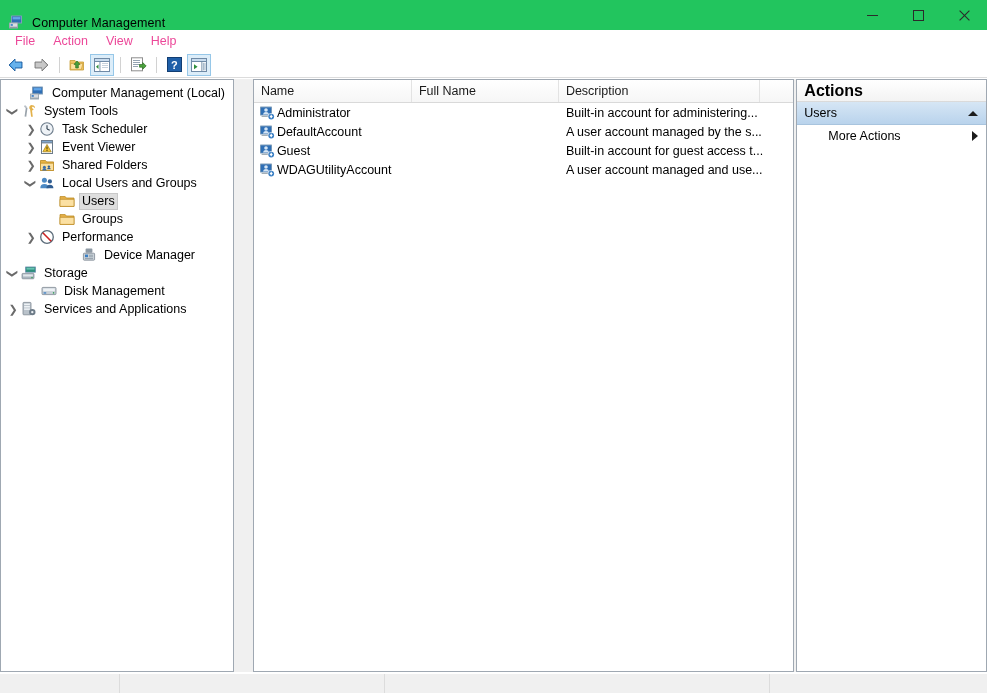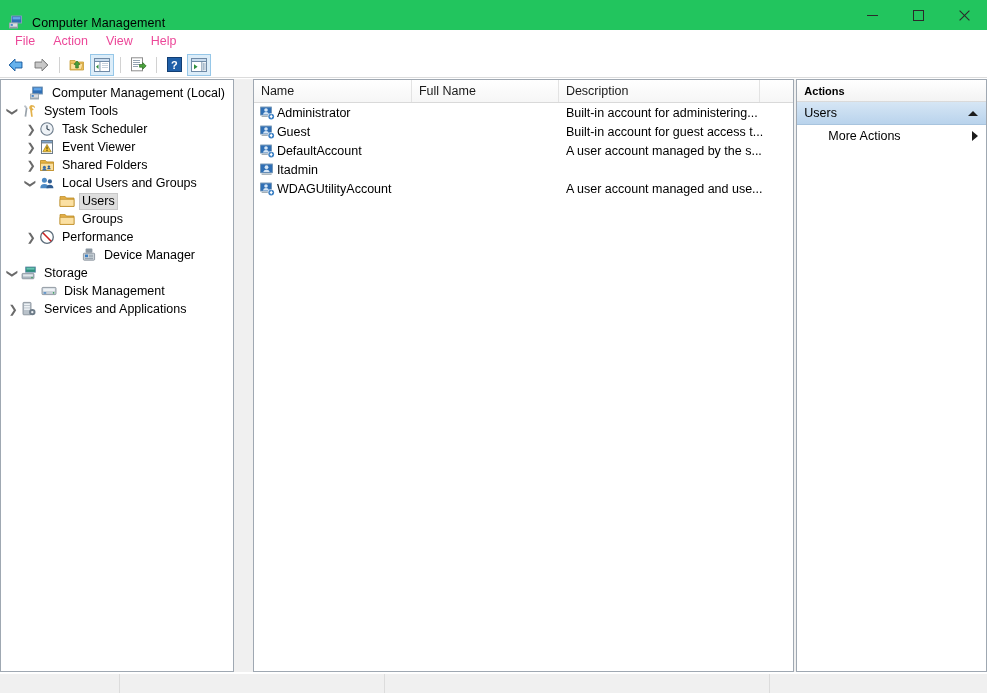--- a/index.html
+++ b/index.html
@@ -220,21 +220,21 @@
     position: relative;
   }
 
   
   .act-title {
     height: 21px;
     display: flex;
     align-items: center;
     padding-left: 7px;
     font-weight: bold;
-    font-size: 11px;
+    font-size: 16px;
     background: linear-gradient(to bottom, #ffffff 0%, #f3f3f3 100%);
     border-bottom: 1px solid #dadada;
   }
   .act-group-header {
     height: 22px;
     display: flex;
     align-items: center;
     padding: 0 8px 0 7px;
     font-size: 12.5px;
     background: linear-gradient(to bottom, #d6e6f5 0%, #b9d3ec 100%);
@@ -620,62 +620,46 @@
               <rect x="1" y="1.6" width="12" height="9" rx="0.6" fill="#7f9db9"></rect>
               <rect x="1.9" y="2.5" width="10.2" height="7.2" fill="#2f6fb5"></rect>
               <circle cx="7" cy="5" r="1.8" fill="#d6e6f5"></circle>
               <path d="M3.9 9.4 a3.2 3.2 0 0 1 6.2 0 Z" fill="#d6e6f5"></path>
               <rect x="2.6" y="10.8" width="9" height="1.1" fill="#9aa7b0"></rect>
               <circle cx="12.2" cy="11.6" r="3.4" fill="#ffffff"></circle>
               <circle cx="12.2" cy="11.6" r="2.9" fill="#3a7fc4"></circle>
               <path d="M12.2 13.4 L10.5 11.1 h1.1 V9.8 h1.2 v1.3 h1.1 Z" fill="#ffffff"></path>
             </svg>
           </span>
-          <span>Guest</span>
+          <span>DefaultAccount</span>
         </div>
         <div class="lv-cell c2"></div>
-        <div class="lv-cell c3">Built-in account for guest access t...</div>
+        <div class="lv-cell c3">A user account managed by the s...</div>
       </div>
 
       <div class="lv-row">
         <div class="lv-cell c1">
           <span class="user-icon">
             <svg width="16" height="16" viewBox="0 0 16 16">
               <rect x="1" y="1.6" width="12" height="9" rx="0.6" fill="#7f9db9"></rect>
               <rect x="1.9" y="2.5" width="10.2" height="7.2" fill="#2f6fb5"></rect>
               <circle cx="7" cy="5" r="1.8" fill="#d6e6f5"></circle>
               <path d="M3.9 9.4 a3.2 3.2 0 0 1 6.2 0 Z" fill="#d6e6f5"></path>
               <rect x="2.6" y="10.8" width="9" height="1.1" fill="#9aa7b0"></rect>
               <circle cx="12.2" cy="11.6" r="3.4" fill="#ffffff"></circle>
               <circle cx="12.2" cy="11.6" r="2.9" fill="#3a7fc4"></circle>
               <path d="M12.2 13.4 L10.5 11.1 h1.1 V9.8 h1.2 v1.3 h1.1 Z" fill="#ffffff"></path>
             </svg>
           </span>
-          <span>DefaultAccount</span>
+          <span>Guest</span>
         </div>
         <div class="lv-cell c2"></div>
-        <div class="lv-cell c3">A user account managed by the s...</div>
-      </div>
-
-      <div class="lv-row">
-        <div class="lv-cell c1">
-          <span class="user-icon">
-            <svg width="16" height="16" viewBox="0 0 16 16">
-              <rect x="1" y="1.6" width="13" height="9.6" rx="0.6" fill="#7f9db9"></rect>
-              <rect x="1.9" y="2.5" width="11.2" height="7.8" fill="#2f6fb5"></rect>
-              <circle cx="7.5" cy="5.2" r="1.9" fill="#d6e6f5"></circle>
-              <path d="M4.2 10 a3.4 3.4 0 0 1 6.6 0 Z" fill="#d6e6f5"></path>
-              <rect x="2.6" y="11.6" width="10" height="1.2" fill="#9aa7b0"></rect>
-            </svg>
-          </span>
-          <span>Itadmin</span>
-        </div>
-        <div class="lv-cell c2"></div>
-        <div class="lv-cell c3"></div>
-      </div>
+        <div class="lv-cell c3">Built-in account for guest access t...</div>
+      </div>
+
 
       <div class="lv-row">
         <div class="lv-cell c1">
           <span class="user-icon">
             <svg width="16" height="16" viewBox="0 0 16 16">
               <rect x="1" y="1.6" width="12" height="9" rx="0.6" fill="#7f9db9"></rect>
               <rect x="1.9" y="2.5" width="10.2" height="7.2" fill="#2f6fb5"></rect>
               <circle cx="7" cy="5" r="1.8" fill="#d6e6f5"></circle>
               <path d="M3.9 9.4 a3.2 3.2 0 0 1 6.2 0 Z" fill="#d6e6f5"></path>
               <rect x="2.6" y="10.8" width="9" height="1.1" fill="#9aa7b0"></rect>

